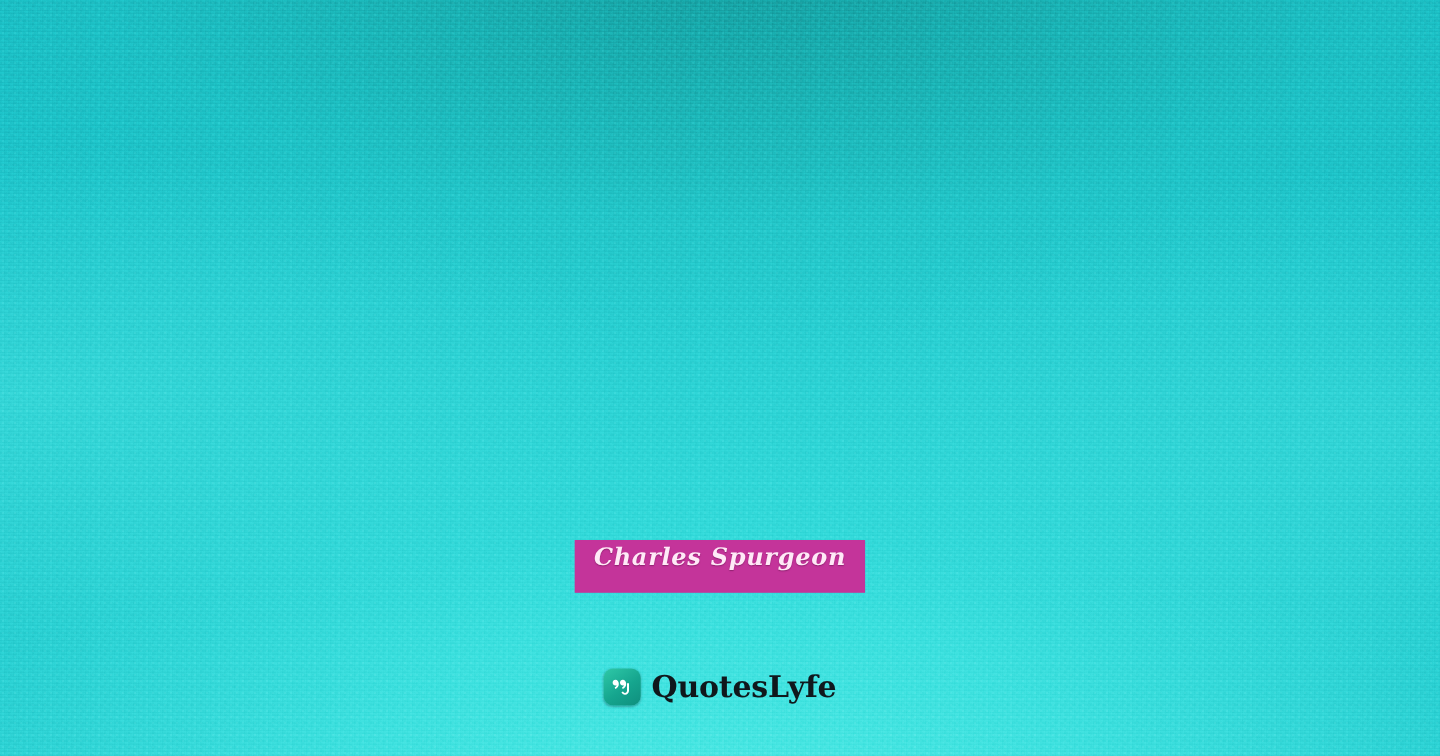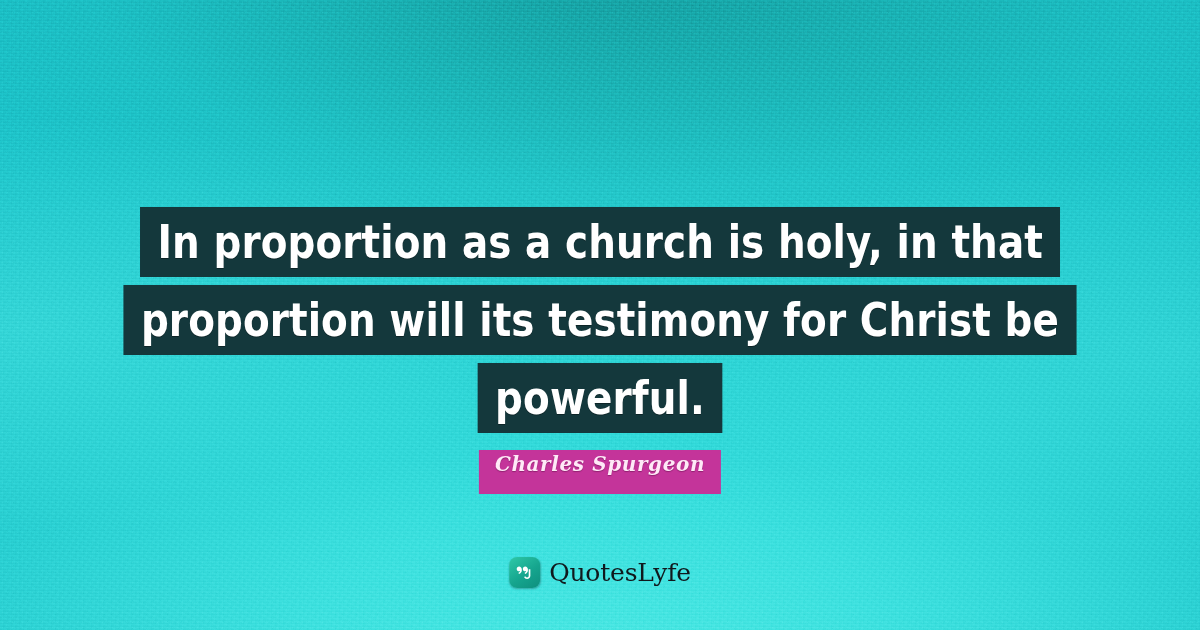--- a/index.html
+++ b/index.html
@@ -141,43 +141,38 @@
     border-radius: 8px;
     background: linear-gradient(145deg, #2fc9a8 0%, #15a58e 55%, #0f8f7e 100%);
     display: flex;
     align-items: center;
     justify-content: center;
     box-shadow: 0 1px 2px rgba(0,0,0,0.28);
     flex: 0 0 auto;
   }
   #logo-text {
     font-family: "DejaVu Serif", "Liberation Serif", serif;
-    font-weight: 400;
+    font-weight: 700;
     font-size: 25px;
     line-height: 27px;
     color: #10181c;
     letter-spacing: -0.2px;
   }
 </style>
 </head>
 <body>
 
 <div id="card">
 
   <div class="bg-base"></div>
   <div class="bg-top-shade"></div>
   <div class="bg-corner-glow"></div>
   <div class="bg-texture"></div>
   <div class="bg-grain"></div>
 
-  <div id="quote-lines">
-    <div class="quote-line">In proportion as a church is holy, in that</div>
-    <div class="quote-line">proportion will its testimony for Christ be</div>
-    <div class="quote-line">powerful.</div>
-  </div>
 
   <div id="author-badge">Charles Spurgeon</div>
 
   <div id="logo">
     <div id="logo-mark">
       <svg width="21" height="21" viewBox="0 0 24 24" aria-hidden="true">
         <path d="M5.6 5.2c-1.5 0-2.7 1.2-2.7 2.7S4.1 10.6 5.6 10.6c.4 0 .8-.1 1.1-.2-.2 .9-.9 1.6-1.8 1.9l.5 1.5c2-.6 3.4-2.5 3.4-4.7 0-2.2-1.4-3.9-3.2-3.9z" fill="#ffffff"></path>
         <path d="M12.6 5.2c-1.5 0-2.7 1.2-2.7 2.7s1.2 2.7 2.7 2.7c.4 0 .8-.1 1.1-.2-.2 .9-.9 1.6-1.8 1.9l.5 1.5c2-.6 3.4-2.5 3.4-4.7 0-2.2-1.4-3.9-3.2-3.9z" fill="#ffffff"></path>
         <path d="M16.6 8.4v7.2c0 1.1-.9 2-2 2-.8 0-1.5-.5-1.8-1.2l-1.5 .7c.6 1.4 1.9 2.3 3.4 2.3 2.1 0 3.8-1.7 3.8-3.8V8.4z" fill="#ffffff"></path>
       </svg>

